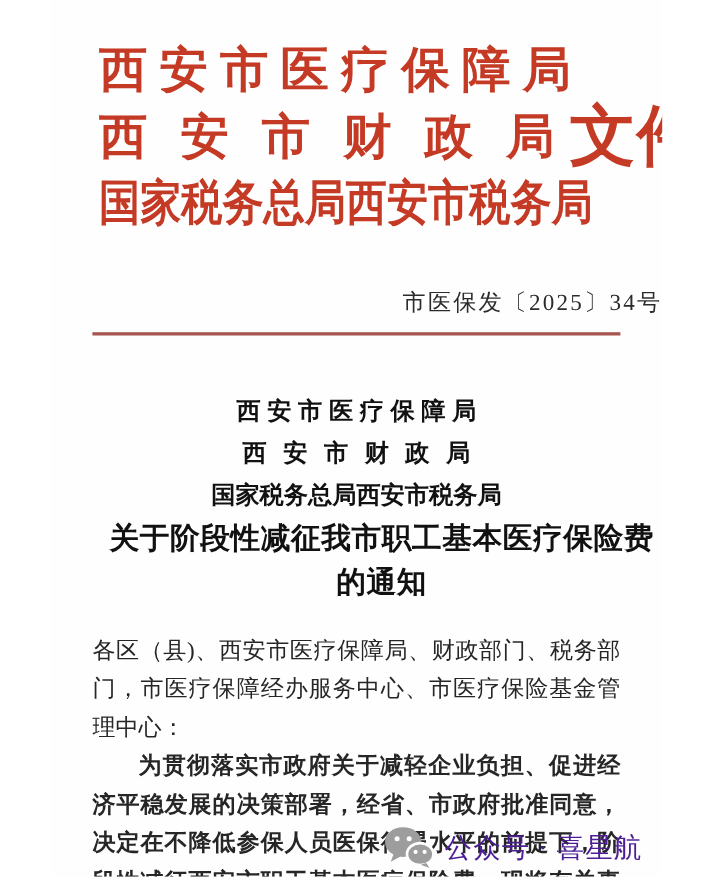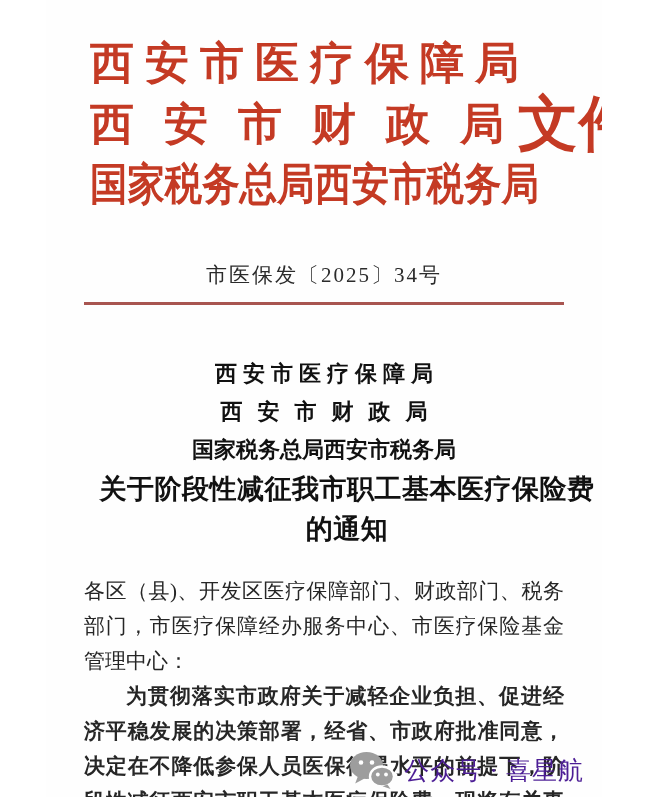--- a/index.html
+++ b/index.html
@@ -48,21 +48,21 @@
     font-size: 44px;
     line-height: 60px;
     white-space: nowrap;
     transform: scaleX(0.85);
     transform-origin: left center;
   }
 
   
   .doc-number {
     margin-top: 46px;
-    text-align: center;
+    text-align: right;
     font-size: 21px;
     letter-spacing: 2px;
     color: #2b2b2b;
   }
 
   
   .red-rule {
     border: none;
     height: 3px;
     background: #a85550;
@@ -125,21 +125,21 @@
   <hr class="red-rule">
 
   <section class="title-block">
     <div class="t-line1">西安市医疗保障局</div>
     <div class="t-line2">西安市财政局</div>
     <div class="t-line3">国家税务总局西安市税务局</div>
     <div class="t-line4">关于阶段性减征我市职工基本医疗保险费的通知</div>
   </section>
 
   <section class="body-block">
-    <p>各区（县)、开发区医疗保障部门、财政部门、税务部门，市医疗保障经办服务中心、市医疗保险基金管理中心：</p>
+    <p>各区（县)、西安市医疗保障局、财政部门、税务部门，市医疗保障经办服务中心、市医疗保险基金管理中心：</p>
     <p class="indent">为贯彻落实市政府关于减轻企业负担、促进经济平稳发展的决策部署，经省、市政府批准同意，决定在不降低参保人员医保待遇水平的前提下，阶段性减征西安市职工基本医疗保险费。现将有关事项通知如下:</p>
   </section>
 
   <div class="watermark">
     <svg class="wm-icon" width="46" height="38" viewBox="0 0 46 38" aria-hidden="true">
       <ellipse cx="17.5" cy="14.5" rx="16.5" ry="13.5" fill="#9d9d9d"></ellipse>
       <path d="M9 25 L6.2 32.5 L15.5 27.5 Z" fill="#9d9d9d"></path>
       <circle cx="12" cy="11.5" r="2.3" fill="#fefefe"></circle>
       <circle cx="23" cy="11.5" r="2.3" fill="#fefefe"></circle>
       <ellipse cx="33" cy="25.5" rx="12" ry="10" fill="#9d9d9d" stroke="#fefefe" stroke-width="2.4"></ellipse>

